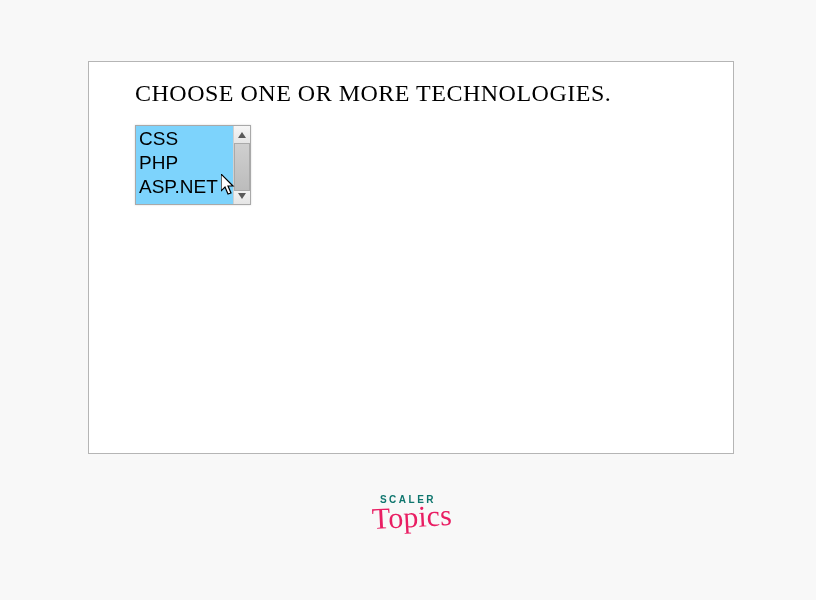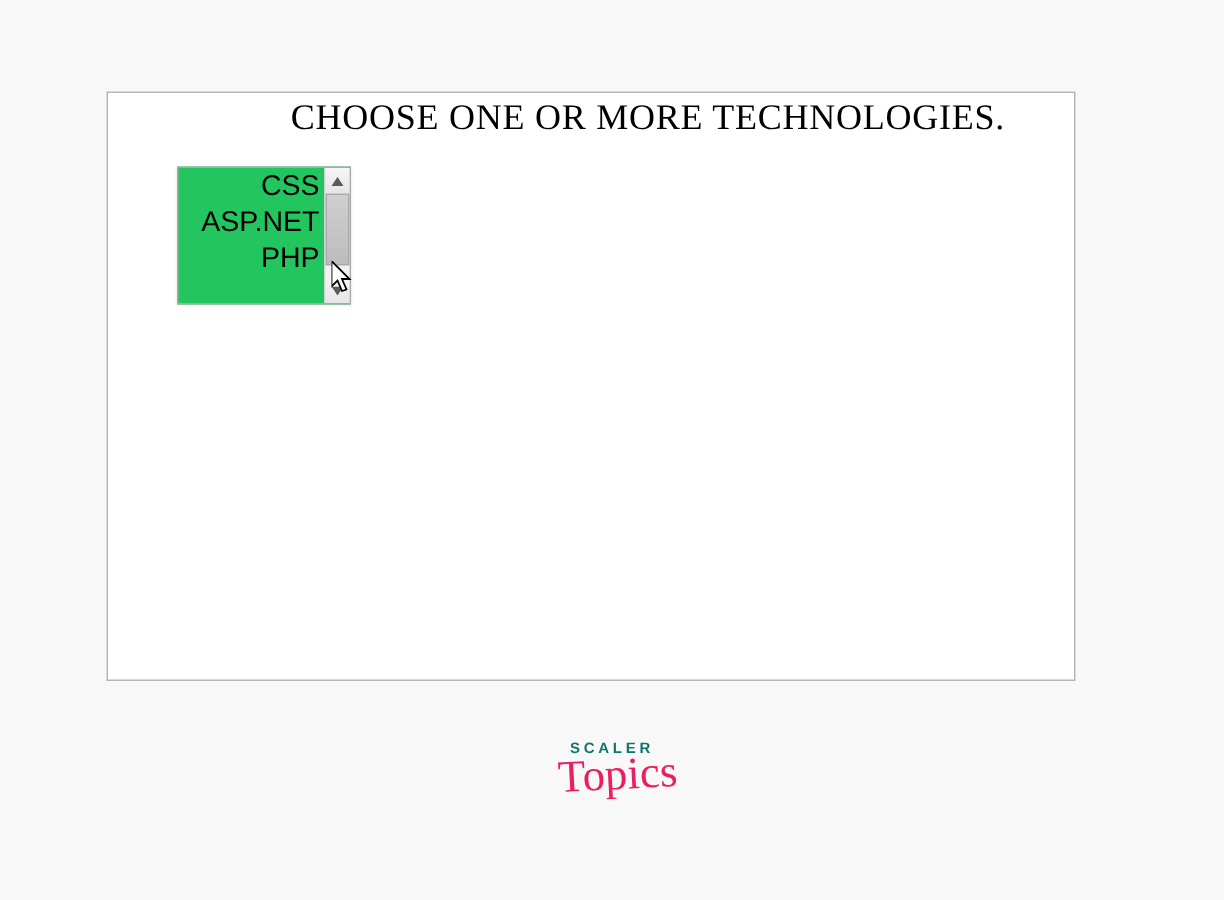--- a/index.html
+++ b/index.html
@@ -9,41 +9,40 @@
     }
     body {
       width: 816px;
       height: 600px;
       background: #f8f8f8;
       font-family: "Times New Roman", Times, serif;
       position: relative;
     }
     .panel {
       position: absolute;
-      left: 71px;
+      left: 88px;
       top: 61px;
       width: 646px;
       height: 393px;
       background: #ffffff;
       border: 1px solid #b5b5b5;
-      padding: 4px 46px;
-      text-align: right;
+      padding: 18px 46px;
     }
     .heading {
       font-size: 24px;
       font-weight: normal;
       color: #000;
       letter-spacing: 0.5px;
       margin-bottom: 18px;
     }
     .listbox {
       width: 116px;
-      height: 92px;
+      height: 80px;
       border: 1px solid #a9a9a9;
-      background: #22c55e;
+      background: #7dd3fc;
       display: flex;
       box-shadow: 0 0 2px rgba(0,0,0,0.15);
     }
     .listbox-items {
       flex: 1;
       font-family: Arial, sans-serif;
       font-size: 19px;
       line-height: 24px;
       color: #000;
       overflow: hidden;
@@ -124,22 +123,22 @@
   </style>
 </head>
 <body>
 
 <div class="panel">
   <div class="heading">CHOOSE ONE OR MORE TECHNOLOGIES.</div>
 
   <div class="listbox">
     <div class="listbox-items">
       <div>CSS</div>
+      <div>PHP</div>
       <div>ASP.NET</div>
-      <div>PHP</div>
     </div>
     <div class="scrollbar">
       <div class="scroll-btn">
         <svg viewBox="0 0 8 6">
             <polygon points="4,0 8,6 0,6"></polygon>
           </svg>
       </div>
       <div class="scroll-track">
         <div class="scroll-thumb"></div>
       </div>

